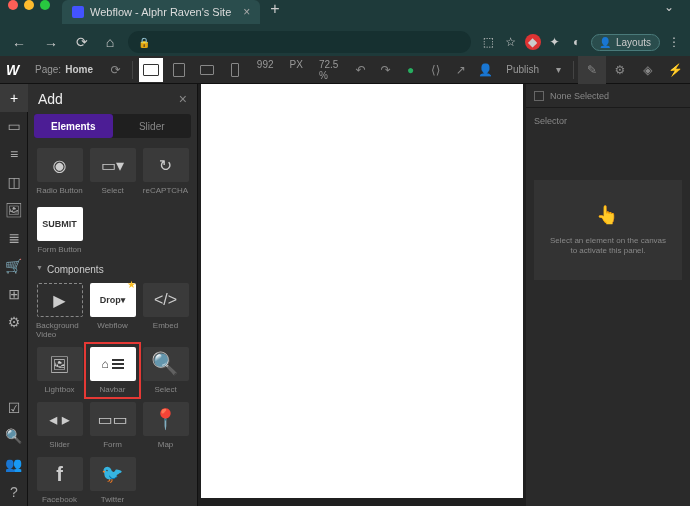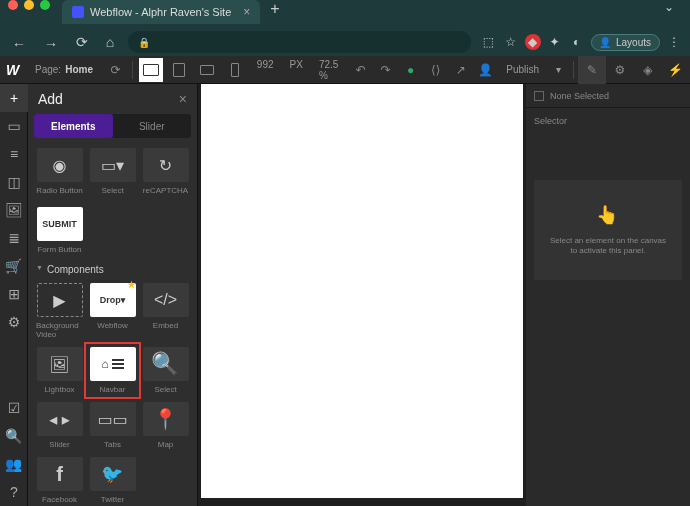--- a/index.html
+++ b/index.html
@@ -275,21 +275,21 @@
           <div class="el-thumb" style="font-size:22px">🔍</div>
           <span class="el-label">Select</span>
         </div>
 
         <div class="el-item">
           <div class="el-thumb">◂ ▸</div>
           <span class="el-label">Slider</span>
         </div>
         <div class="el-item">
           <div class="el-thumb">▭▭</div>
-          <span class="el-label">Tabs</span>
+          <span class="el-label">Form</span>
         </div>
         <div class="el-item">
           <div class="el-thumb" style="font-size:20px">📍</div>
           <span class="el-label">Map</span>
         </div>
 
         <div class="el-item">
           <div class="el-thumb" style="font-size:20px;font-weight:bold">f</div>
           <span class="el-label">Facebook</span>
         </div>

